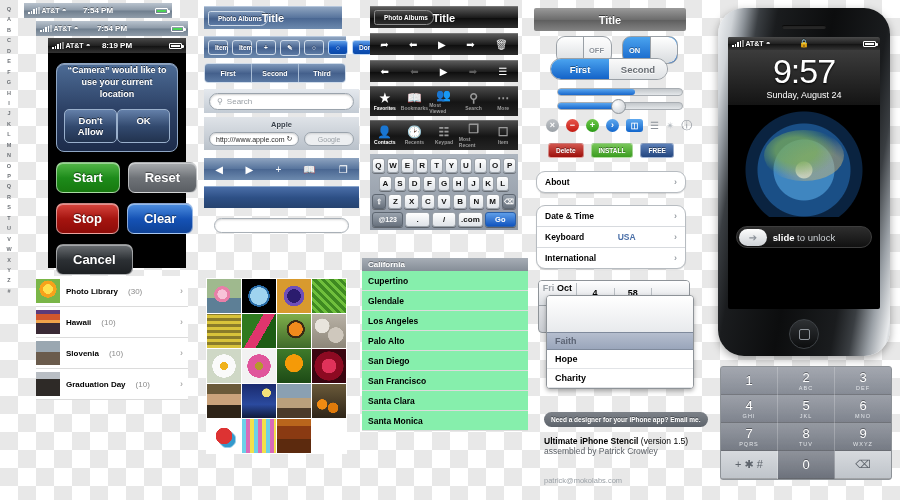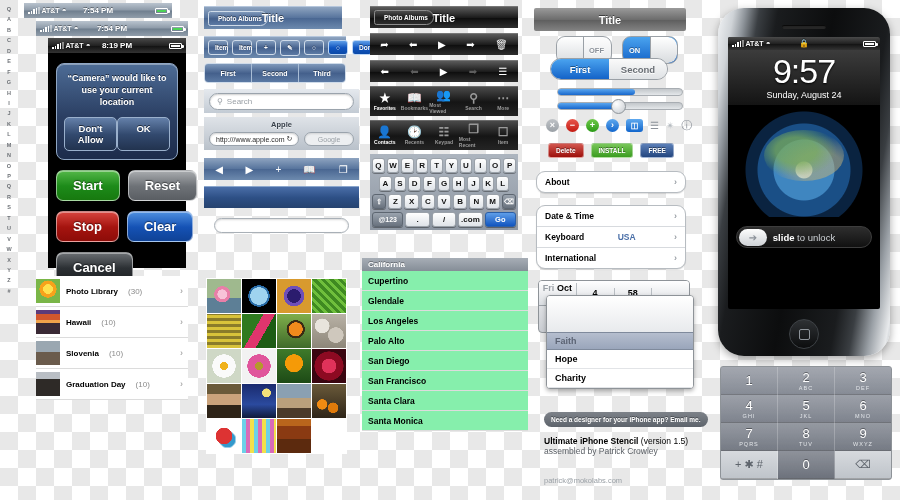--- a/index.html
+++ b/index.html
@@ -45,21 +45,21 @@
   }
 
   #sb-stack1 { position:absolute; left:24px; top:3px; width:148px; }
   #sb-stack2 { position:absolute; left:36px; top:21px; width:152px; }
 
   #alert-phone {
     position:absolute; left:48px; top:38px; width:138px; height:230px;
     background:#000;
   }
   .alert-box {
-    margin:10px 8px 0; border-radius:8px; padding:8px 7px 8px;
+    margin:10px 8px 0; border-radius:8px; padding:0 7px 8px;
     background:linear-gradient(#4d6c96,#2b3f63 55%,#1d2c4b);
     border:1px solid #8fa6c4; box-shadow:inset 0 1px 0 rgba(255,255,255,.35);
     color:#fff; text-align:center;
   }
   .alert-title { font-size:9px; font-weight:bold; line-height:1.35; text-shadow:0 -1px 0 rgba(0,0,0,.6); }
   .alert-btns { display:flex; gap:0; margin-top:9px;justify-content:space-between; }
   .alert-btn {
     flex:1; border-radius:5px; padding:5px 0; font-size:9.5px; font-weight:bold; color:#fff;
     background:linear-gradient(#5d7da8,#2f4straight 0%,#2c4269 55%,#1e3050);
     background:linear-gradient(#6480a9,#32496e 52%,#22334f);

